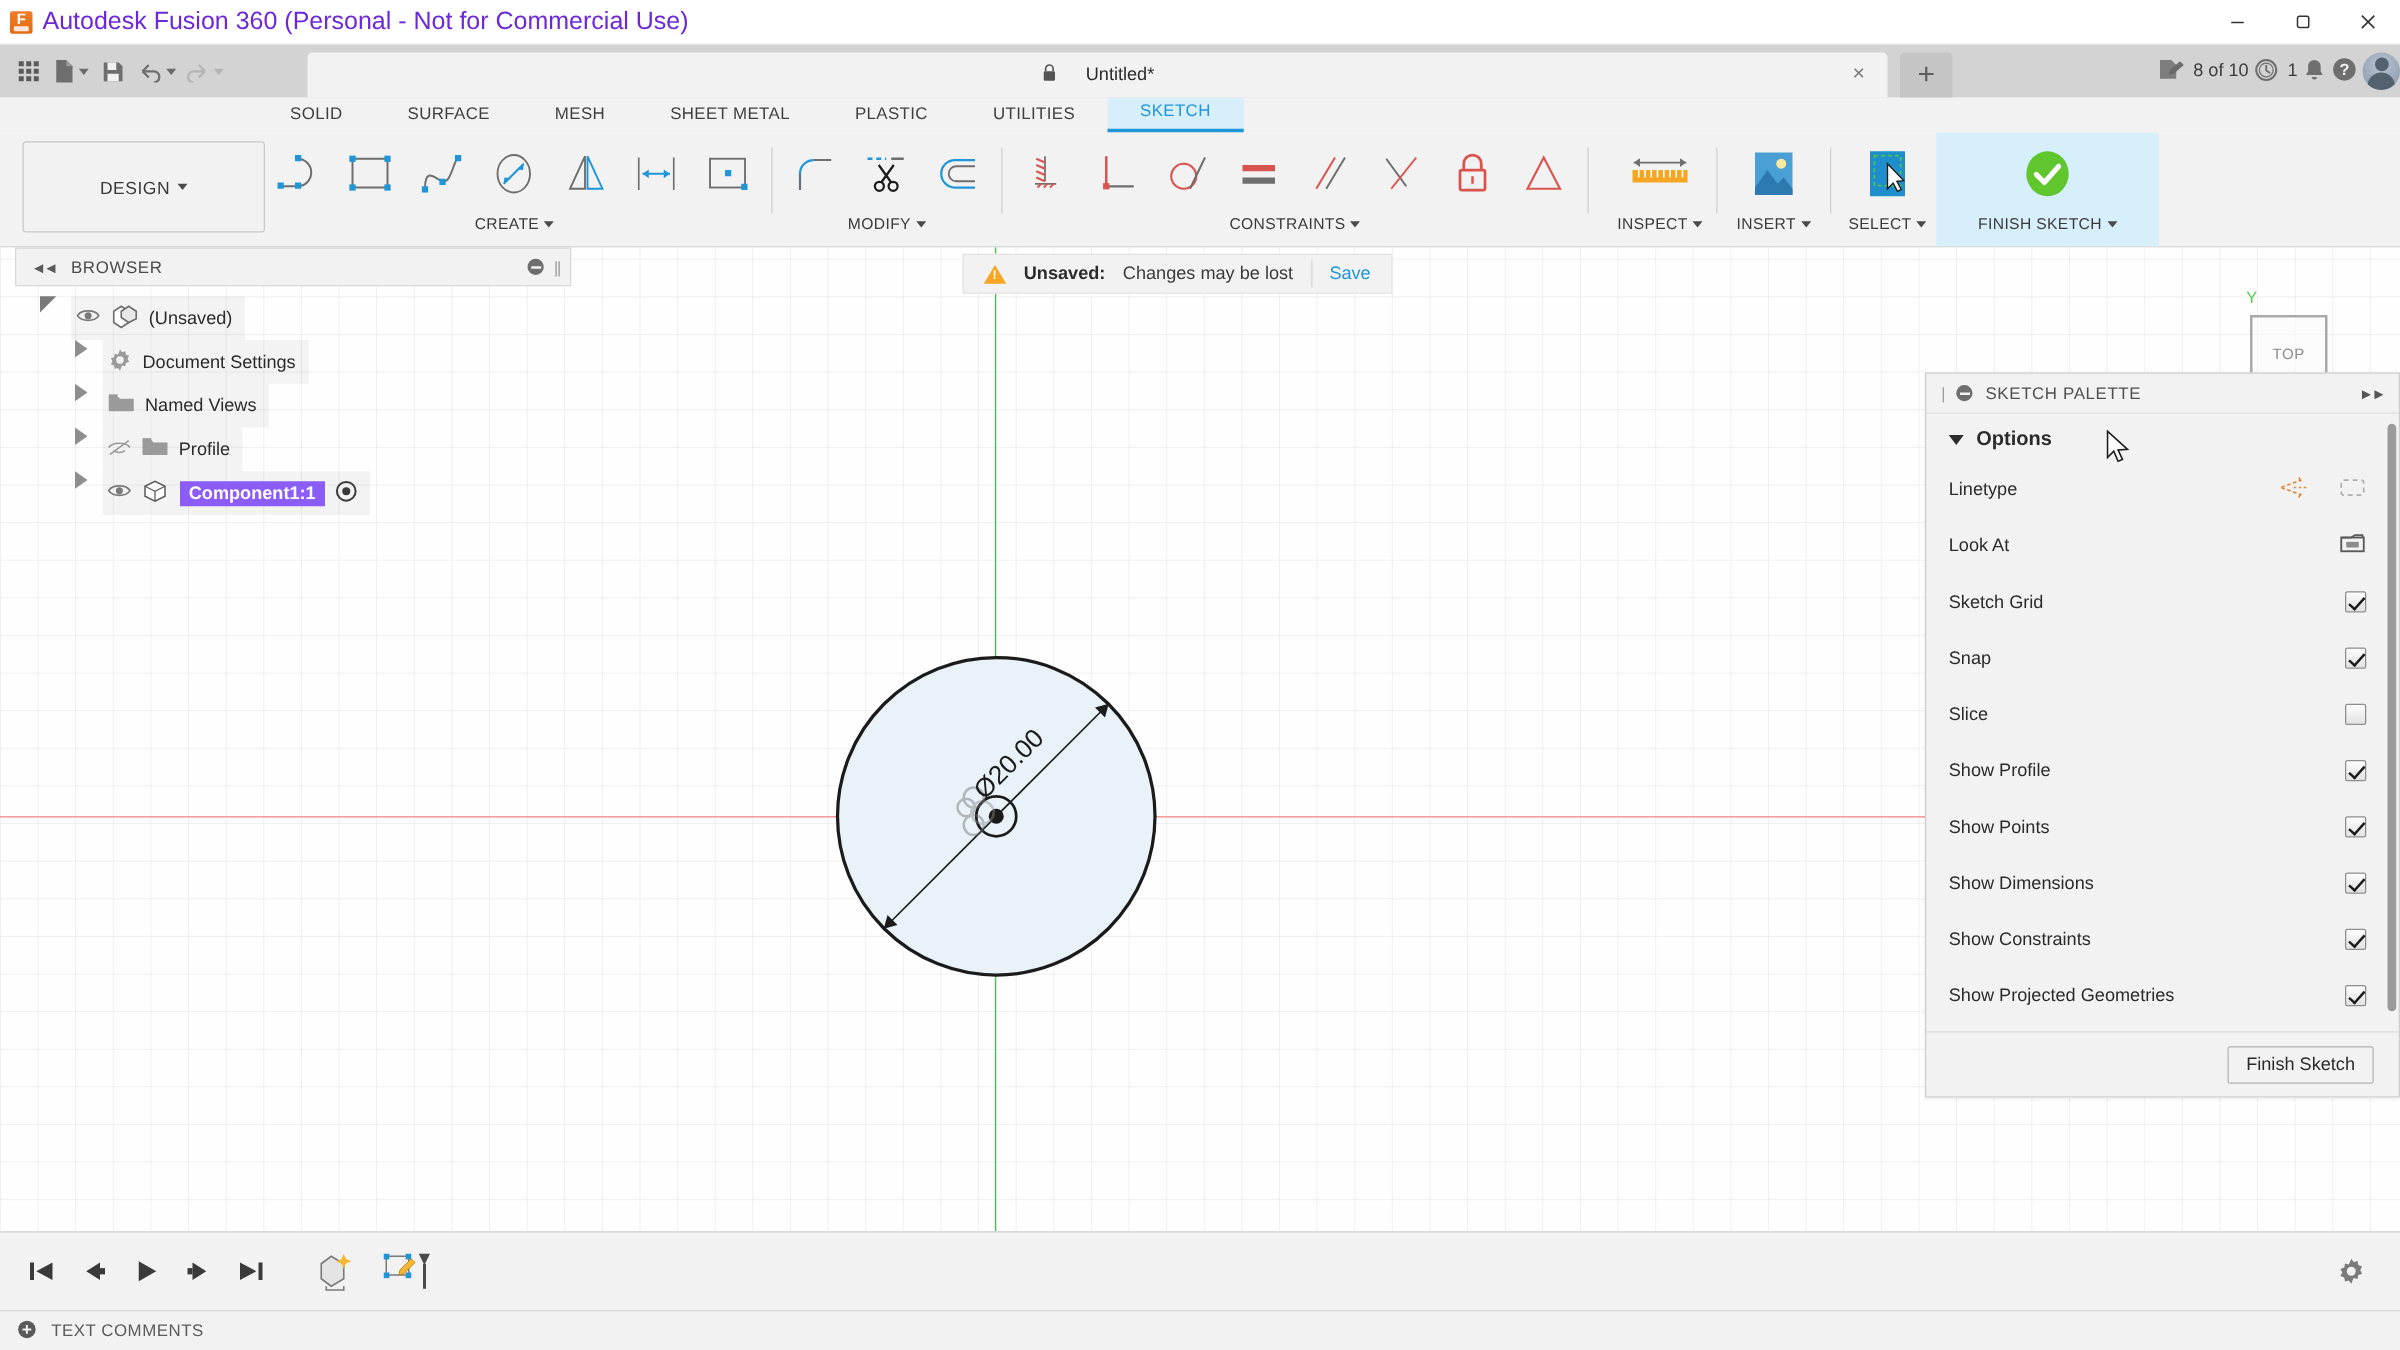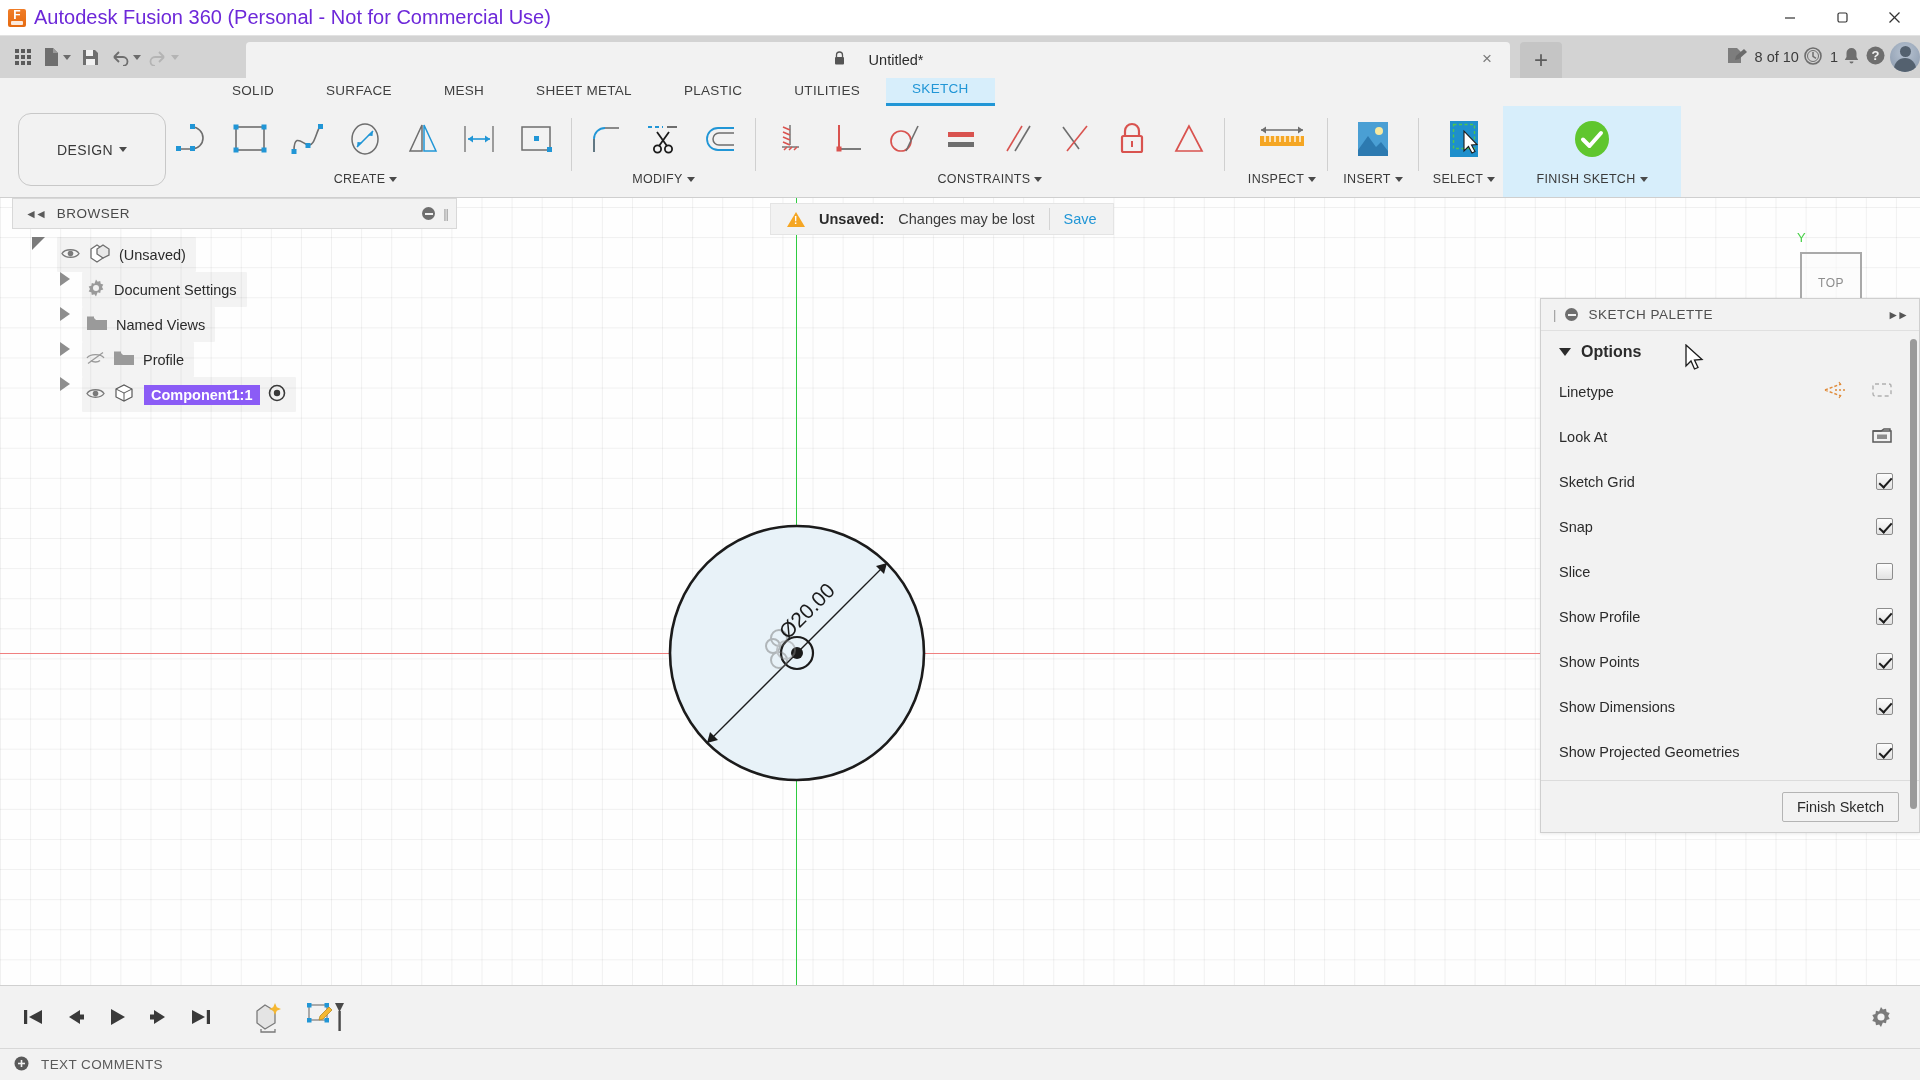--- a/index.html
+++ b/index.html
@@ -102,22 +102,22 @@
     color: #2196d6; background: #d7eefb; border-bottom: 3px solid #2196d6;
     font-weight: 400;
   }
 
   
   .ribbon {
     height: 92px; background: #f2f2f2; display: flex; align-items: stretch;
     border-bottom: 1px solid #cfcfcf; position: relative;
   }
   .design-box {
-    width: 148px; margin: 7px 0 11px 18px; border: 1px solid #c8c8c8; background: #f2f2f2;
-    border-radius: 13px; display: flex; align-items: center; justify-content: center;
+    width: 194px; margin: 7px 0 11px 18px; border: 1px solid #c8c8c8; background: #f2f2f2;
+    border-radius: 3px; display: flex; align-items: center; justify-content: center;
     font-size: 14px; color: #3a3a3a; letter-spacing: .4px; gap: 6px;
   }
   .rgroup { display: flex; flex-direction: column; position: relative; }
   .rgroup-row { display: flex; align-items: center; height: 62px; padding-top: 4px; }
   .rgroup-label {
     text-align: center; font-size: 12.5px; color: #3a3a3a; letter-spacing: .3px;
     display: flex; align-items: center; justify-content: center; gap: 4px; height: 22px;
   }
   .tool {
     width: 57px; height: 56px; display: flex; align-items: center; justify-content: center;
@@ -894,20 +894,26 @@
             </span>
         </div>
 
         <div class="opt-row">
           <span>Show Dimensions</span>
           <span class="ctl">
               <span class="cbx on"></span>
             </span>
         </div>
 
+        <div class="opt-row">
+          <span>Show Constraints</span>
+          <span class="ctl">
+              <span class="cbx on"></span>
+            </span>
+        </div>
 
         <div class="opt-row">
           <span>Show Projected Geometries</span>
           <span class="ctl">
               <span class="cbx on"></span>
             </span>
         </div>
       </div>
       <div class="pal-footer">
         <button class="fin-btn">Finish Sketch</button>

